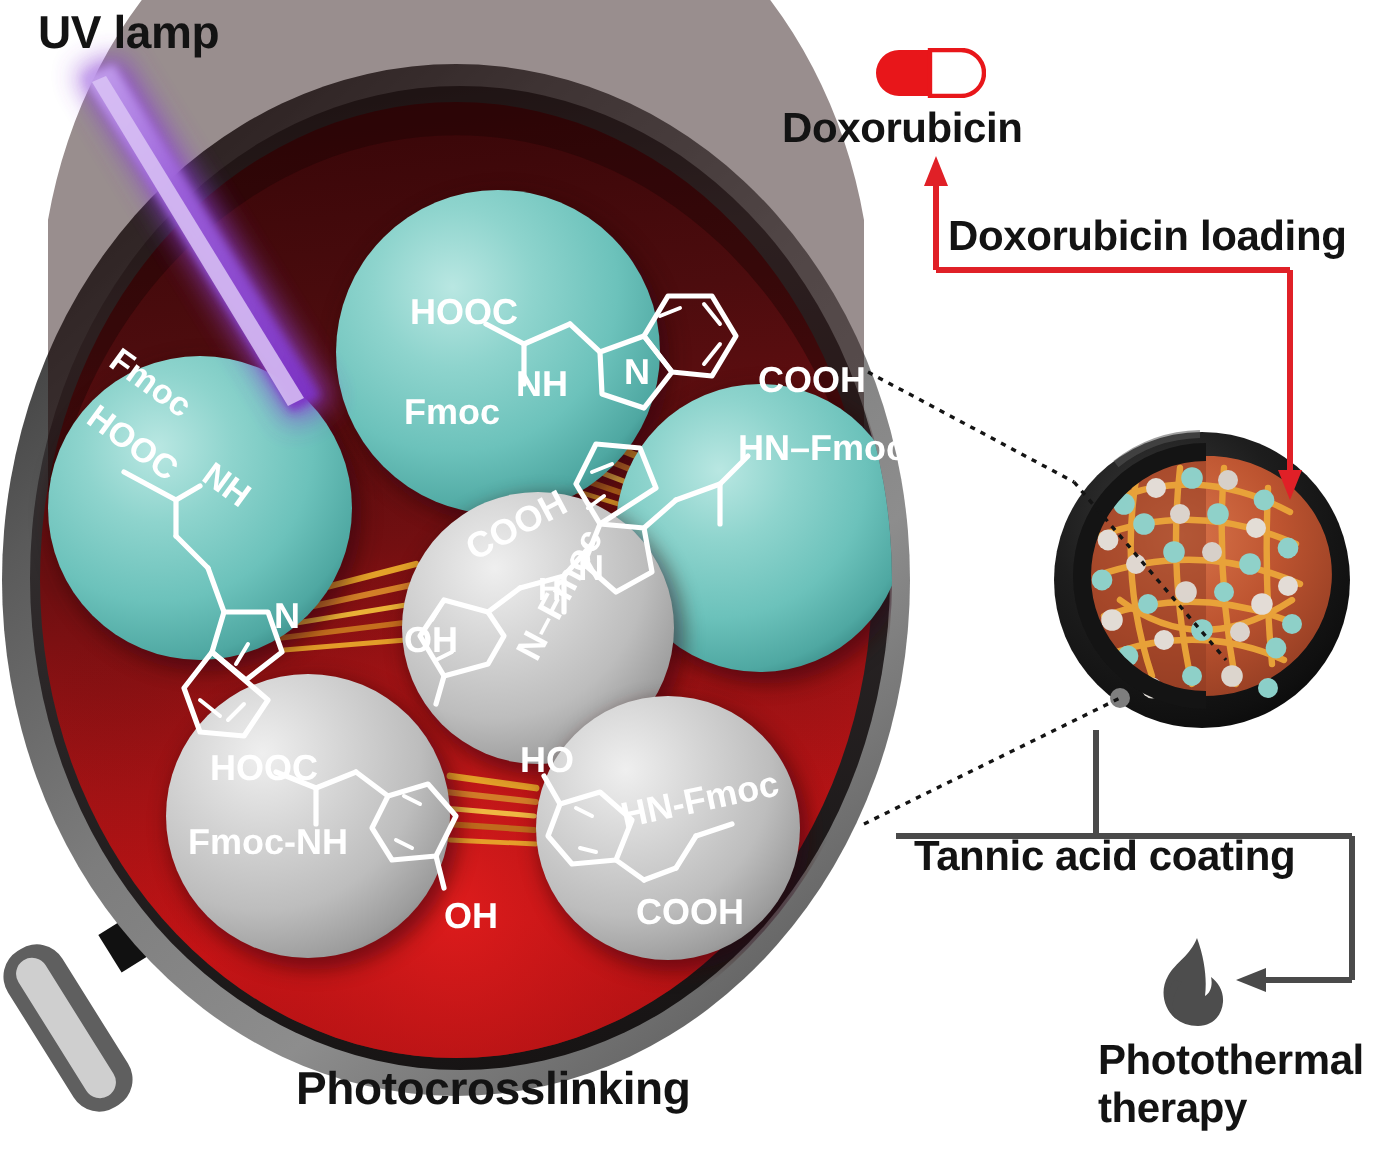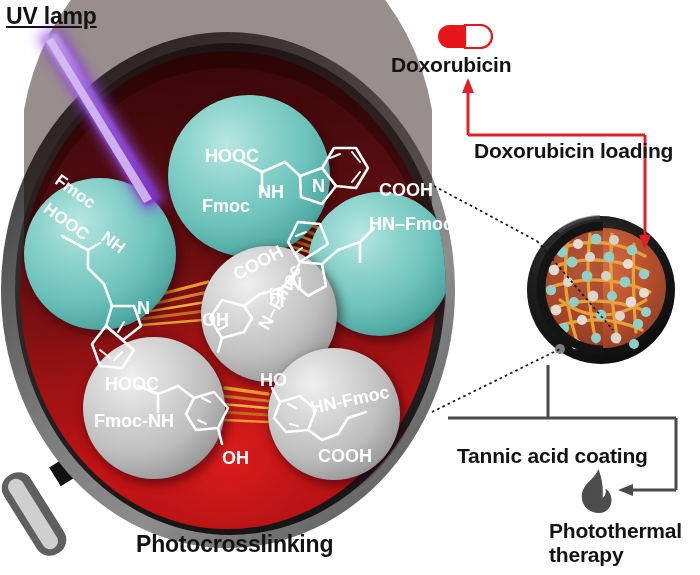--- a/index.html
+++ b/index.html
@@ -27,24 +27,23 @@
     position: absolute;
     font-weight: bold;
     color: #131313;
     letter-spacing: -0.2px;
     white-space: nowrap;
     line-height: 1.04;
   }
 
   
   #uv-lamp-label {
-    left: 6px;
+    left: 19px;
     top: 5px;
     font-size: 23px;
-    text-decoration: underline;
   }
 
   
   #chemotherapy-label {
     left: 391px;
     top: 54px;
     font-size: 21px;
   }
   #capsule-icon {
     position: absolute;
@@ -52,27 +51,26 @@
     top: 24px;
     width: 56px;
     height: 25px;
   }
 
   
   #doxorubicin-label {
     left: 474px;
     top: 108px;
     font-size: 21px;
-    margin-top: 32px;
   }
 
   
   #tannic-label {
     left: 457px;
-    top: 445px;
+    top: 418px;
     font-size: 21px;
   }
 
   
   #photothermal-label {
     left: 549px;
     top: 519px;
     font-size: 21px;
     line-height: 1.12;
     white-space: normal;
@@ -81,21 +79,21 @@
   #flame-icon {
     position: absolute;
     left: 574px;
     top: 468px;
     width: 40px;
     height: 48px;
   }
 
   
   #photocrosslinking-label {
-    left: 136px;
+    left: 148px;
     top: 533px;
     font-size: 23px;
   }
 
   
   .layer {
     position: absolute;
     left: 0; top: 0;
     width: 700px; height: 575px;
   }

